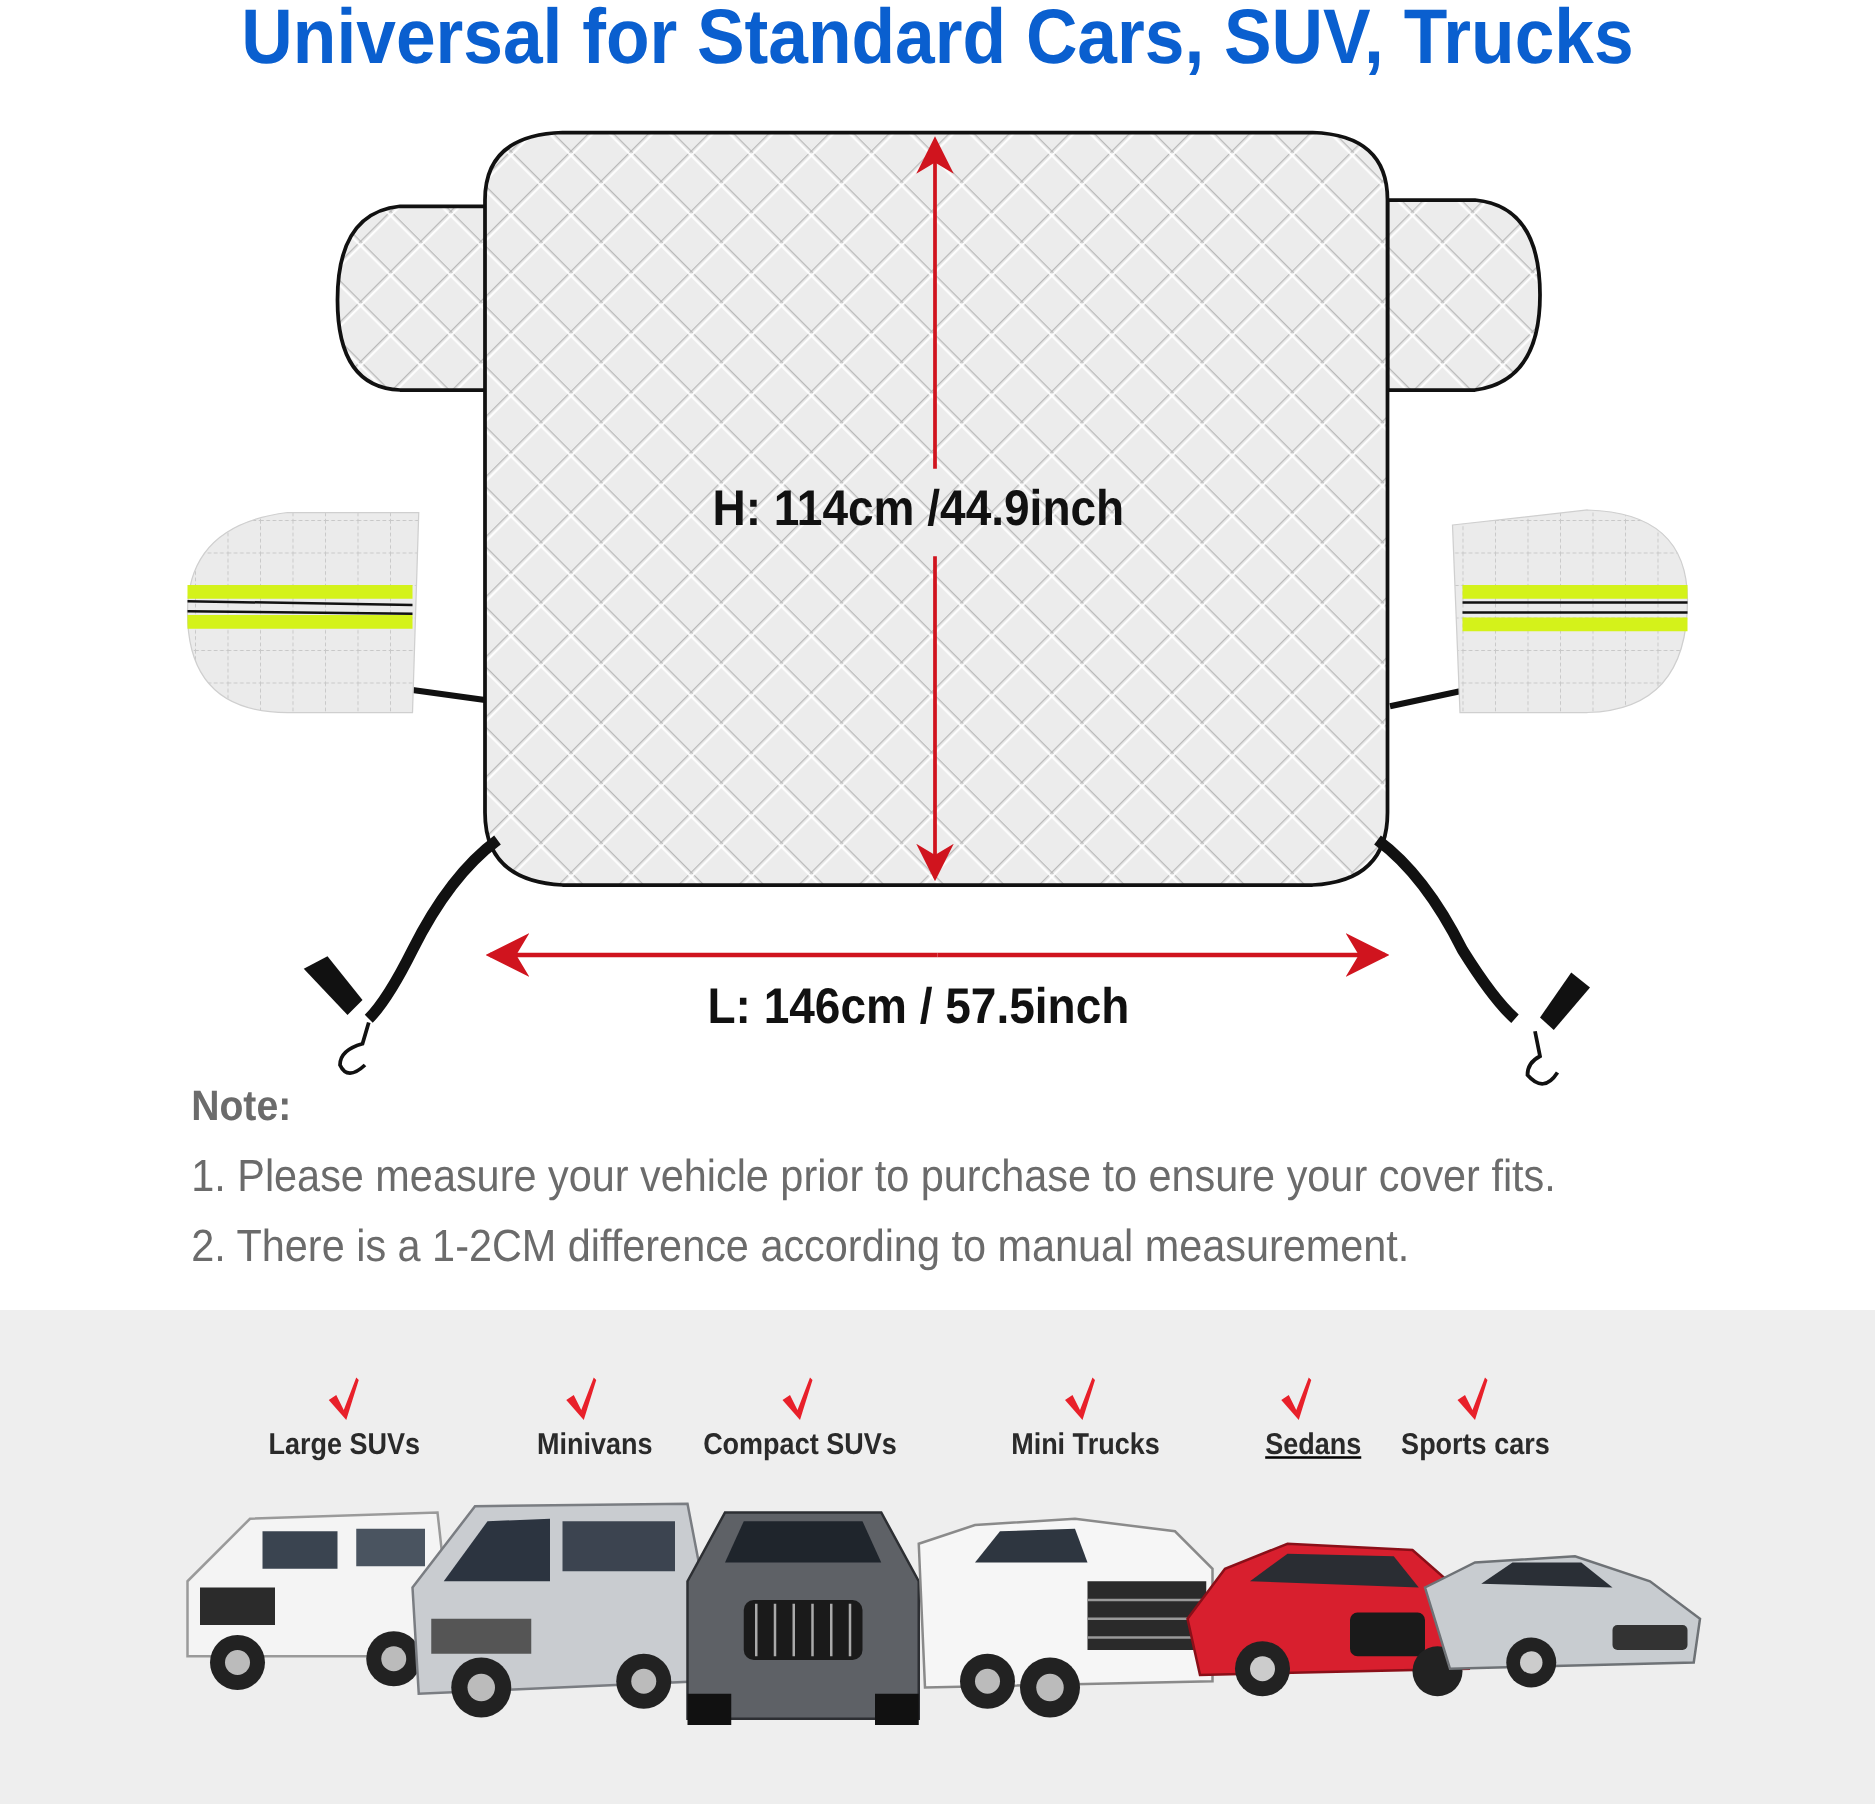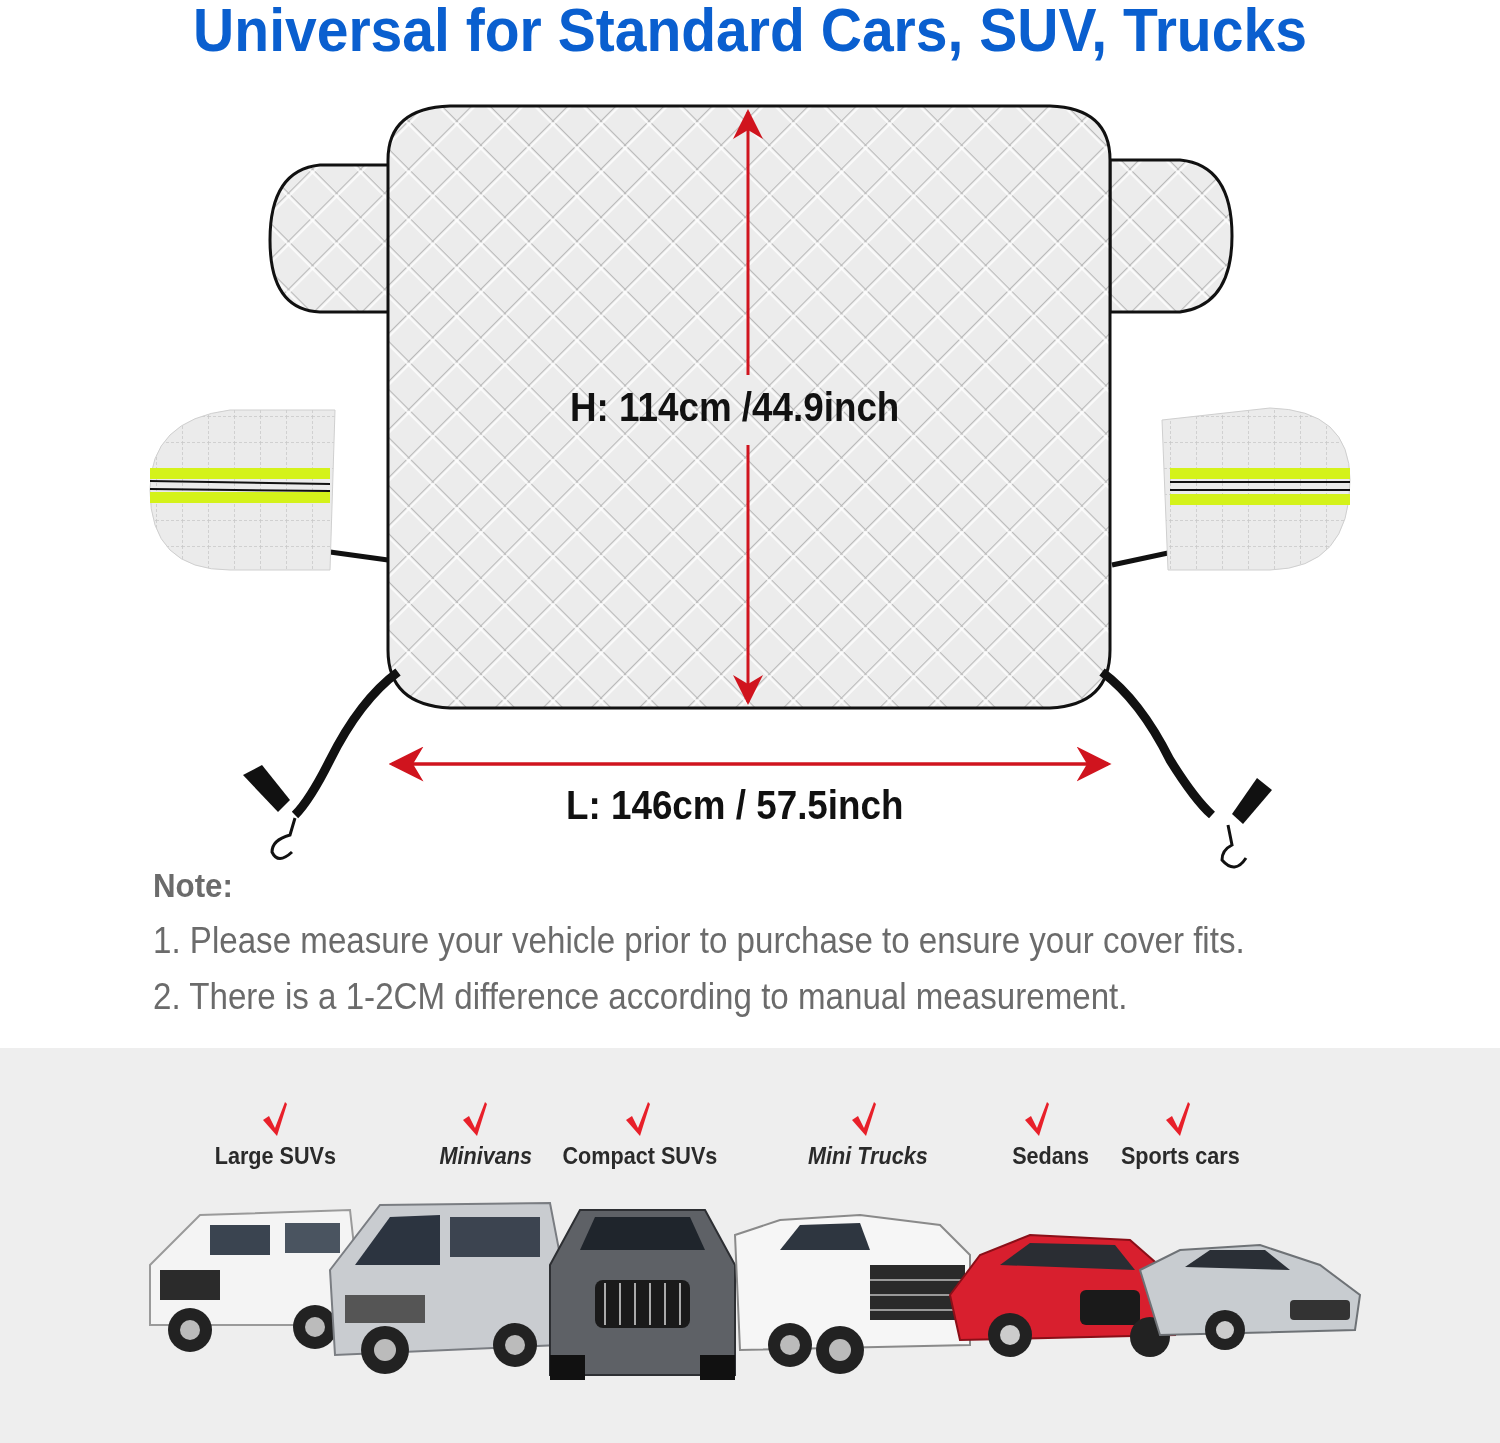--- a/index.html
+++ b/index.html
@@ -92,39 +92,39 @@
 <div class="note note-line" style="top:976px;">2. There is a 1-2CM difference according to manual measurement.</div>
 
 <div class="band"></div>
 
 <div class="vtype" style="left:203px; width:140px;">
   <svg class="check" width="140" height="44" viewBox="0 0 140 44">
       <path d="M60,22 L66,18 L72,30 L82,4 L84,6 L74,38 Z" fill="#e8202a"></path>
     </svg>
   <span class="lbl">Large SUVs</span>
 </div>
-<div class="vtype" style="left:399px; width:140px;font-style:italic;">
+<div class="vtype" style="left:389px; width:140px;">
   <svg class="check" width="140" height="44" viewBox="0 0 140 44">
       <path d="M64,22 L70,18 L76,30 L86,4 L88,6 L78,38 Z" fill="#e8202a"></path>
     </svg>
   <span class="lbl">Minivans</span>
 </div>
 <div class="vtype" style="left:554px; width:170px;">
   <svg class="check" width="170" height="44" viewBox="0 0 170 44">
       <path d="M72,22 L78,18 L84,30 L94,4 L96,6 L86,38 Z" fill="#e8202a"></path>
     </svg>
   <span class="lbl">Compact SUVs</span>
 </div>
-<div class="vtype" style="left:790px; width:145px;font-style:italic;">
+<div class="vtype" style="left:790px; width:145px;">
   <svg class="check" width="145" height="44" viewBox="0 0 145 44">
       <path d="M62,22 L68,18 L74,30 L84,4 L86,6 L76,38 Z" fill="#e8202a"></path>
     </svg>
   <span class="lbl">Mini Trucks</span>
 </div>
-<div class="vtype" style="left:975px; width:120px;">
+<div class="vtype" style="left:975px; width:120px;text-decoration:underline;">
   <svg class="check" width="120" height="44" viewBox="0 0 120 44">
       <path d="M50,22 L56,18 L62,30 L72,4 L74,6 L64,38 Z" fill="#e8202a"></path>
     </svg>
   <span class="lbl">Sedans</span>
 </div>
 <div class="vtype" style="left:1102px; width:145px;">
   <svg class="check" width="145" height="44" viewBox="0 0 145 44">
       <path d="M64,22 L70,18 L76,30 L86,4 L88,6 L78,38 Z" fill="#e8202a"></path>
     </svg>
   <span class="lbl">Sports cars</span>

